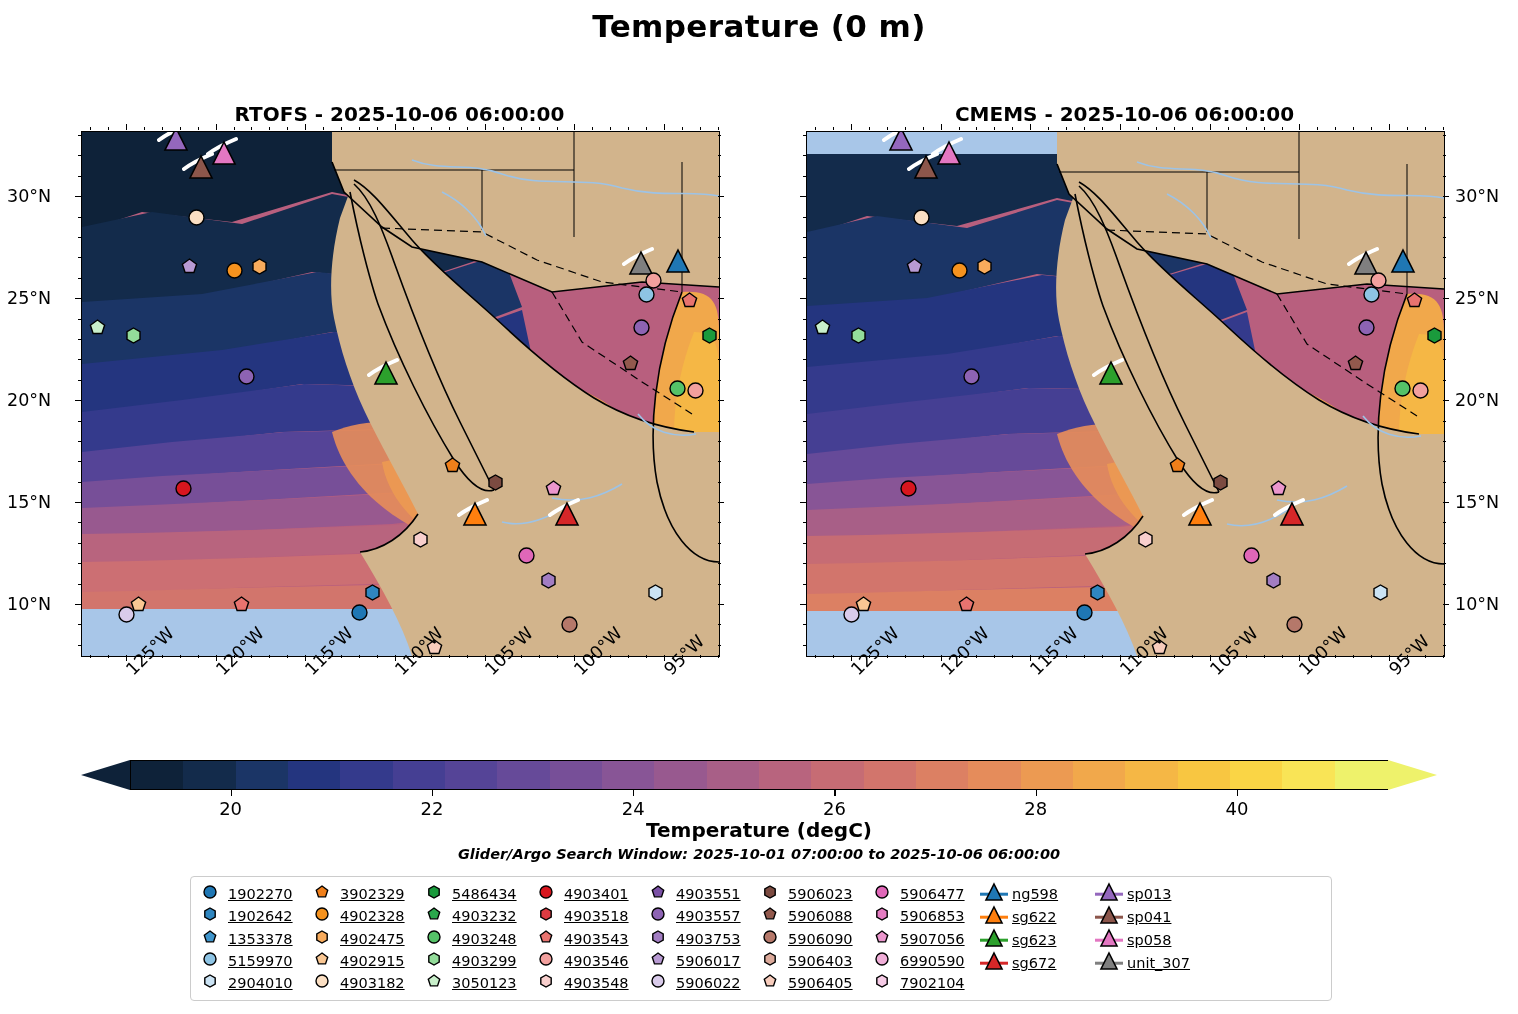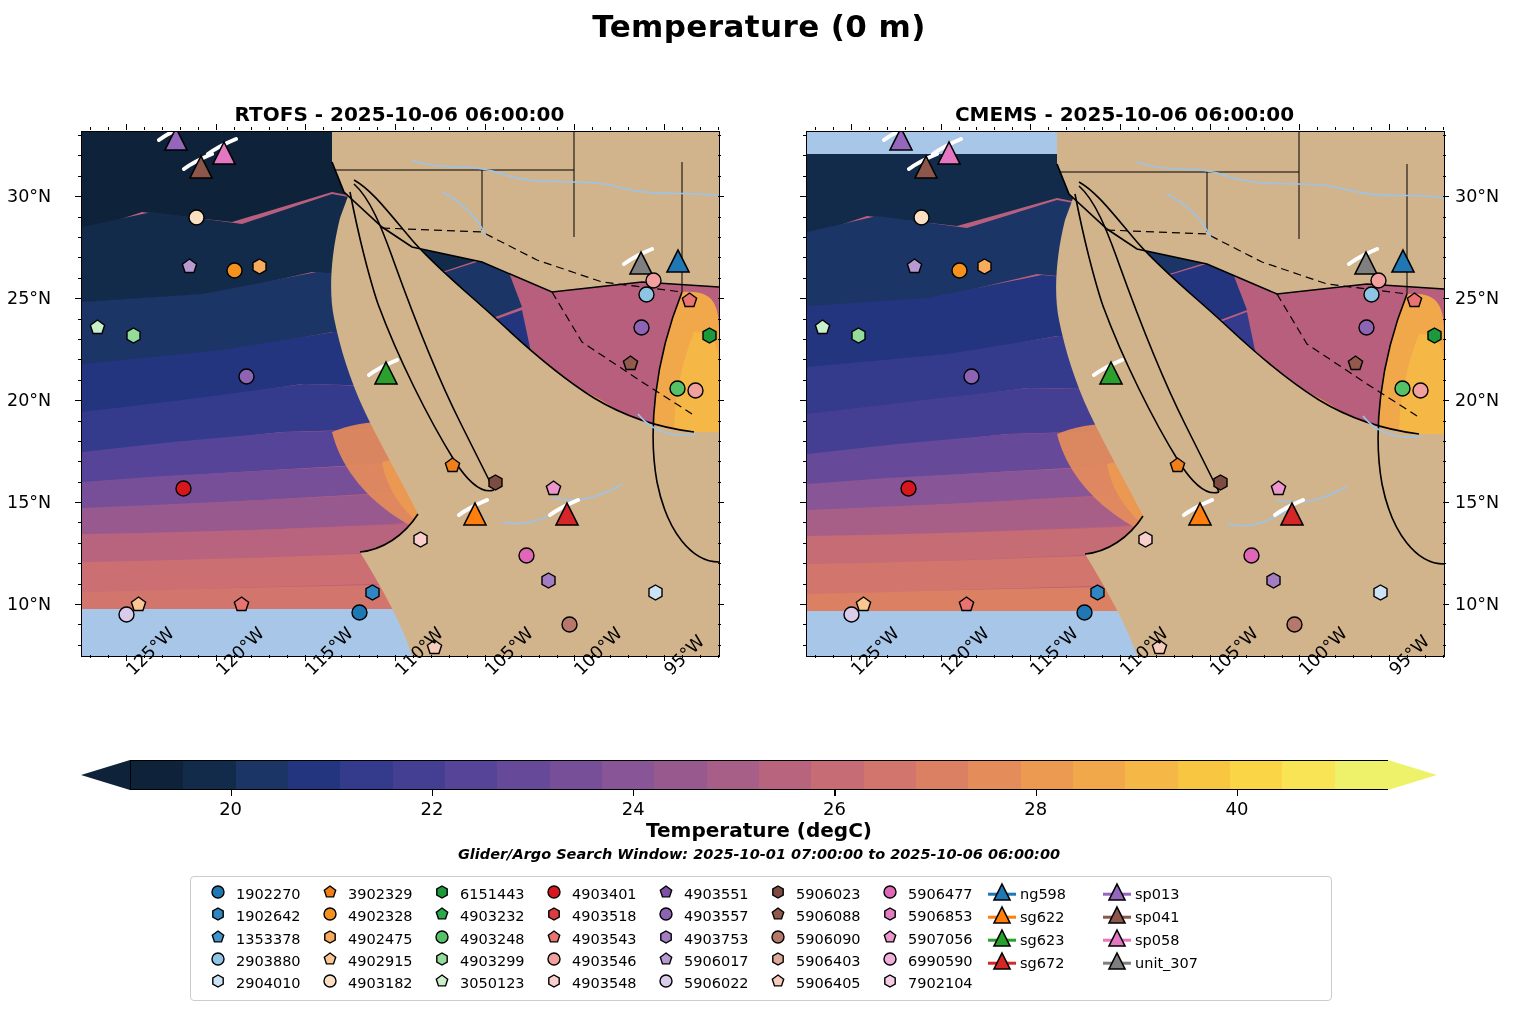--- a/index.html
+++ b/index.html
@@ -43,21 +43,21 @@
   .cbtlab{position:absolute;top:38px;font-size:18px;color:#000;transform:translateX(-50%);}
 
   #cbar-label{left:0;top:818px;width:1518px;text-align:center;
               font-size:20px;font-weight:bold;color:#000;}
   #search-window{left:0;top:846px;width:1518px;text-align:center;
               font-size:14.5px;font-weight:bold;font-style:italic;color:#000;}
 
   
   #legend{left:190px;top:876px;width:1142px;height:125px;
           border:1px solid #ccc;border-radius:4px;background:#fff;
-          box-sizing:border-box;padding:6px 12px;}
+          box-sizing:border-box;padding:6px 4px;text-decoration:underline;}
   #legend-grid{display:flex;gap:0px;height:100%;}
   .lcol{display:flex;flex-direction:column;justify-content:flex-start;gap:1px;}
   .lrow{display:flex;align-items:center;height:22px;}
   .lmark{width:30px;height:20px;position:relative;flex:none;}
   .ltext{font-size:14.5px;color:#000;white-space:nowrap;padding-left:3px;}
   .msym{position:absolute;left:50%;top:50%;transform:translate(-50%,-50%);}
   .trline{position:absolute;left:1px;top:50%;width:28px;height:2.6px;
           transform:translateY(-50%);}
 </style>
 </head>
@@ -835,21 +835,21 @@
               </svg></span>
           </div>
           <div class="ltext">1353378</div>
         </div>
         <div class="lrow">
           <div class="lmark">
             <span class="msym"><svg width="16" height="16" viewBox="0 0 16 16">
                 <circle cx="8" cy="8" r="6" fill="#8ec4e4" stroke="#000" stroke-width="1.4"></circle>
               </svg></span>
           </div>
-          <div class="ltext">2903880</div>
+          <div class="ltext">5159970</div>
         </div>
         <div class="lrow">
           <div class="lmark">
             <span class="msym"><svg width="16" height="16" viewBox="0 0 16 16">
                 <polygon points="8.00,2.00 13.20,5.00 13.20,11.00 8.00,14.00 2.80,11.00 2.80,5.00" fill="#cbe3f4" stroke="#000" stroke-width="1.4"></polygon>
               </svg></span>
           </div>
           <div class="ltext">2904010</div>
         </div>
       </div>
@@ -895,21 +895,21 @@
           <div class="ltext">4903182</div>
         </div>
       </div>
       <div class="lcol" style="width: 112px;">
         <div class="lrow">
           <div class="lmark">
             <span class="msym"><svg width="16" height="16" viewBox="0 0 16 16">
                 <polygon points="8.00,2.00 13.20,5.00 13.20,11.00 8.00,14.00 2.80,11.00 2.80,5.00" fill="#1a9a3c" stroke="#000" stroke-width="1.4"></polygon>
               </svg></span>
           </div>
-          <div class="ltext">6151443</div>
+          <div class="ltext">5486434</div>
         </div>
         <div class="lrow">
           <div class="lmark">
             <span class="msym"><svg width="16" height="16" viewBox="0 0 16 16">
                 <polygon points="8.00,2.00 13.71,6.15 11.53,12.85 4.47,12.85 2.29,6.15" fill="#2aa84c" stroke="#000" stroke-width="1.4"></polygon>
               </svg></span>
           </div>
           <div class="ltext">4903232</div>
         </div>
         <div class="lrow">

